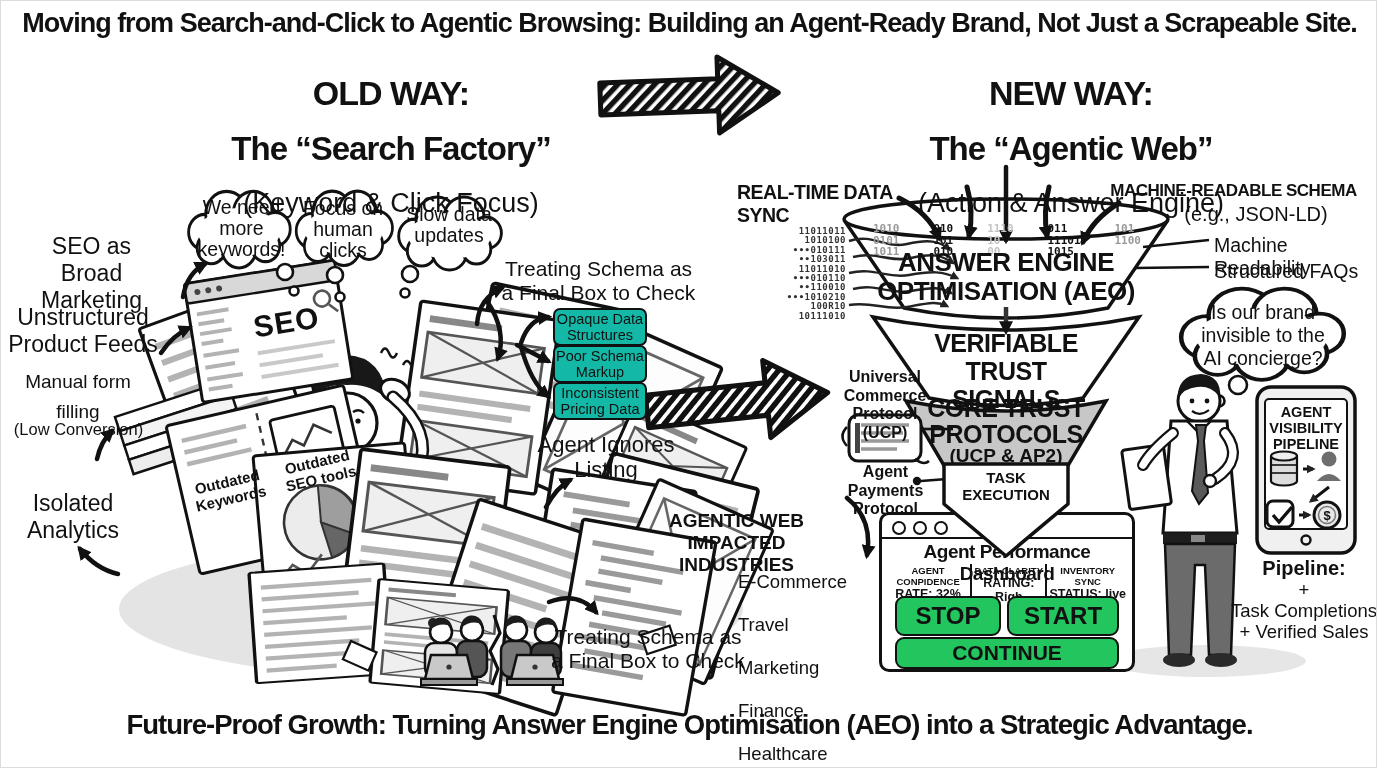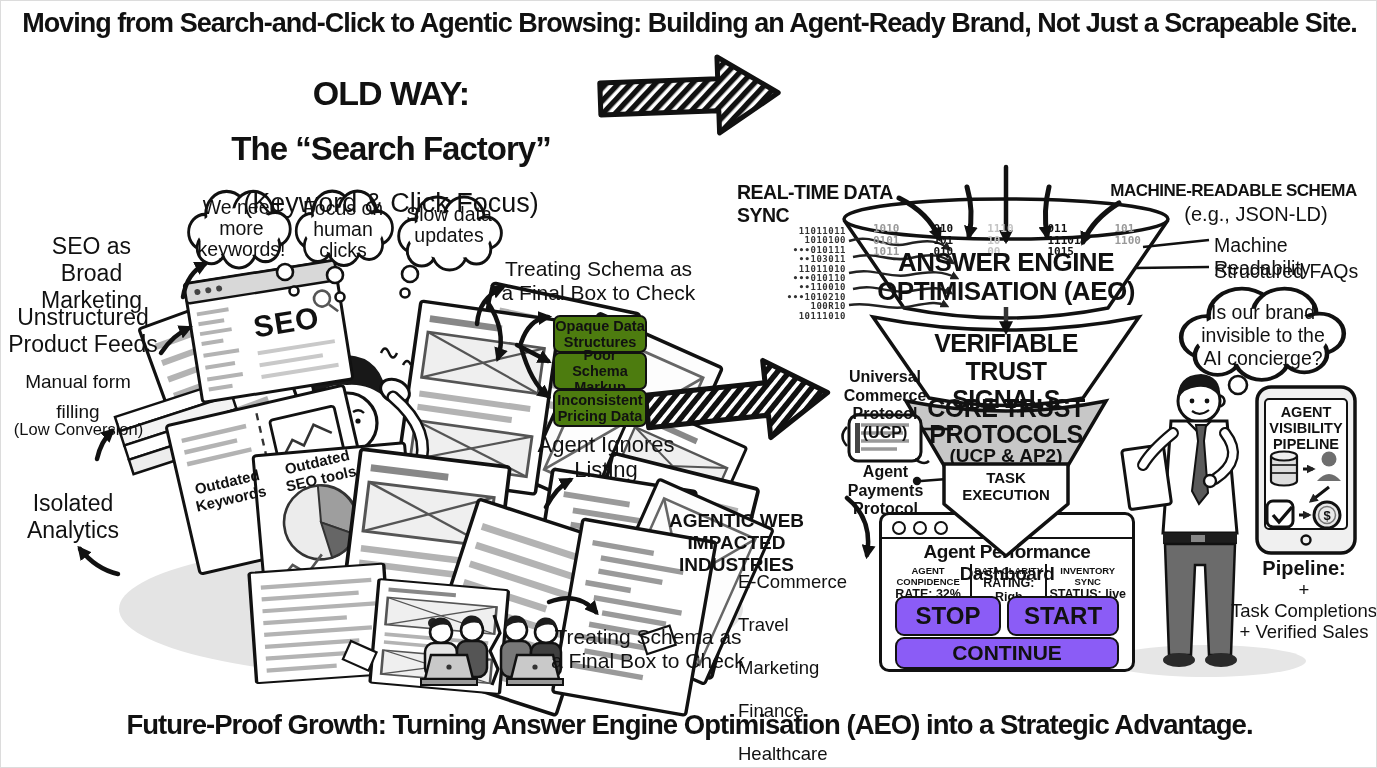--- a/index.html
+++ b/index.html
@@ -2,26 +2,26 @@
 <html><head>
 <meta charset="utf-8">
 <style>
   html,body{margin:0;padding:0;background:#fff;}
   .stage{position:relative;width:1377px;height:768px;background:#fff;overflow:hidden;
          font-family:"Liberation Sans",sans-serif;color:#111;border:1px solid #dcdcdc;box-sizing:border-box;}
   .t{position:absolute;color:#111;white-space:pre-line;}
   .c{text-align:center;}
   .b{font-weight:bold;}
   .lay{position:absolute;left:0;top:0;}
-  .box{position:absolute;background:#4d7c0f;border:2.4px solid #111;border-radius:7px;
+  .box{position:absolute;background:#14b8a6;border:2.4px solid #111;border-radius:7px;
        display:flex;align-items:center;justify-content:center;text-align:center;
-       font-weight:bold;font-size:14.5px;line-height:16px;white-space:pre-line;margin-top:7px;}
+       font-weight:normal;font-size:14.5px;line-height:16px;white-space:pre-line;}
   .dash{position:absolute;background:#fff;border:3.2px solid #111;border-radius:10px;z-index:2;}
   .dbtn{position:absolute;border:2.6px solid #111;border-radius:9px;display:flex;align-items:center;
-        justify-content:center;font-weight:bold;background:#8b5cf6;}
+        justify-content:center;font-weight:bold;background:#22c55e;}
   .mono{font-family:"DejaVu Sans Mono",monospace;}
 </style>
 </head>
 <body>
 
 <div class="stage">
 
 <svg class="lay" width="1377" height="768" viewBox="0 0 1377 768">
   <defs>
     <pattern id="hatch" width="9" height="9" patternUnits="userSpaceOnUse" patternTransform="rotate(45)">
@@ -383,20 +383,25 @@
 </svg>
 
 <div class="t c b" style="left:0;top:7px;width:1377px;font-size:27px;letter-spacing:-1px;z-index:1">Moving from Search-and-Click to Agentic Browsing: Building an Agent-Ready Brand, Not Just a Scrapeable Site.</div>
 
 <div class="t c" style="left:170px;top:56px;width:440px;z-index:1">
   <div class="b" style="font-size:34px;line-height:37px;letter-spacing:-1px">OLD WAY:</div>
   <div class="b" style="font-size:33px;line-height:38px;letter-spacing:-1px">The “Search Factory”</div>
   <div style="font-size:27px;line-height:34px">(Keyword &amp; Click Focus)</div>
 </div>
 
+<div class="t c" style="left:855px;top:56px;width:430px;z-index:1">
+  <div class="b" style="font-size:34px;line-height:37px;letter-spacing:-1px">NEW WAY:</div>
+  <div class="b" style="font-size:33px;line-height:38px;letter-spacing:-1px">The “Agentic Web”</div>
+  <div style="font-size:27px;line-height:34px">(Action &amp; Answer Engine)</div>
+</div>
 
 <div class="t c" style="left:193px;top:196px;width:95px;font-size:19.5px;line-height:21px;z-index:1">We need
 more
 keywords!</div>
 <div class="t c" style="left:296px;top:197px;width:92px;font-size:19.5px;line-height:21px;z-index:1">Focus on
 human
 clicks</div>
 <div class="t c" style="left:398px;top:203px;width:100px;font-size:19.5px;line-height:21px;z-index:1">Slow data
 updates</div>
 

